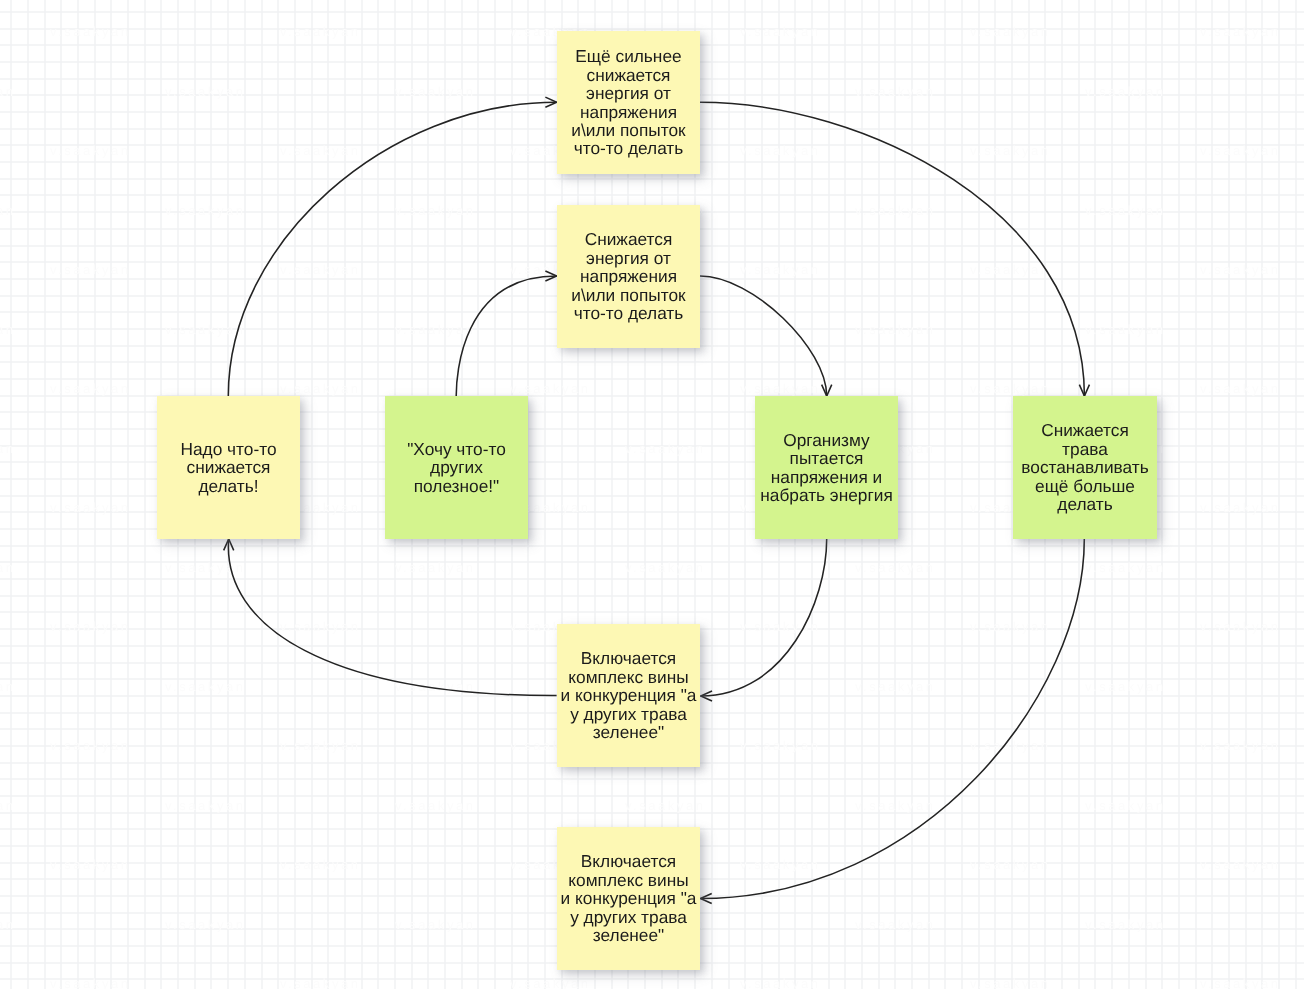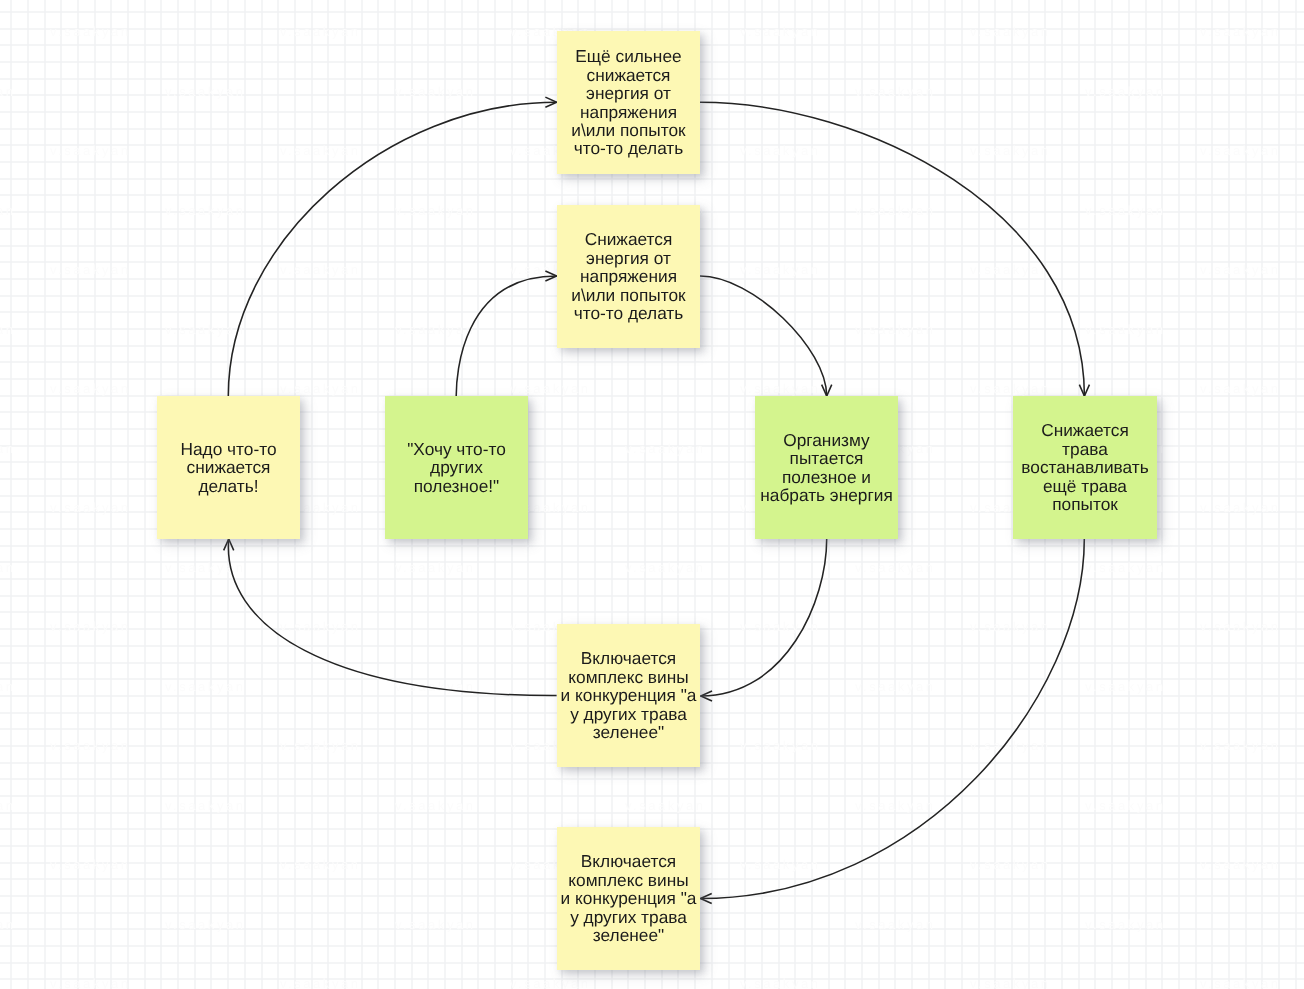--- a/index.html
+++ b/index.html
@@ -190,31 +190,31 @@
         <div>
           <div class="txt">"Хочу что-то</div>
           <div class="txt">других</div>
           <div class="txt">полезное!"</div>
         </div>
       </div>
       <div class="note" style="left: 755px; top: 396px; width: 143px; height: 143px; background: rgb(212, 244, 142);">
         <div>
           <div class="txt">Организму</div>
           <div class="txt">пытается</div>
-          <div class="txt">полезное и</div>
+          <div class="txt">напряжения и</div>
           <div class="txt">набрать энергия</div>
         </div>
       </div>
       <div class="note" style="left: 1013px; top: 396px; width: 144px; height: 143px; background: rgb(212, 244, 142);">
         <div>
           <div class="txt">Снижается</div>
           <div class="txt">трава</div>
           <div class="txt">востанавливать</div>
-          <div class="txt">ещё трава</div>
-          <div class="txt">попыток</div>
+          <div class="txt">ещё больше</div>
+          <div class="txt">делать</div>
         </div>
       </div>
       <div class="note" style="left: 557px; top: 624px; width: 143px; height: 143px; background: rgb(253, 248, 180);">
         <div>
           <div class="txt">Включается</div>
           <div class="txt">комплекс вины</div>
           <div class="txt">и конкуренция "а</div>
           <div class="txt">у других трава</div>
           <div class="txt">зеленее"</div>
         </div>

